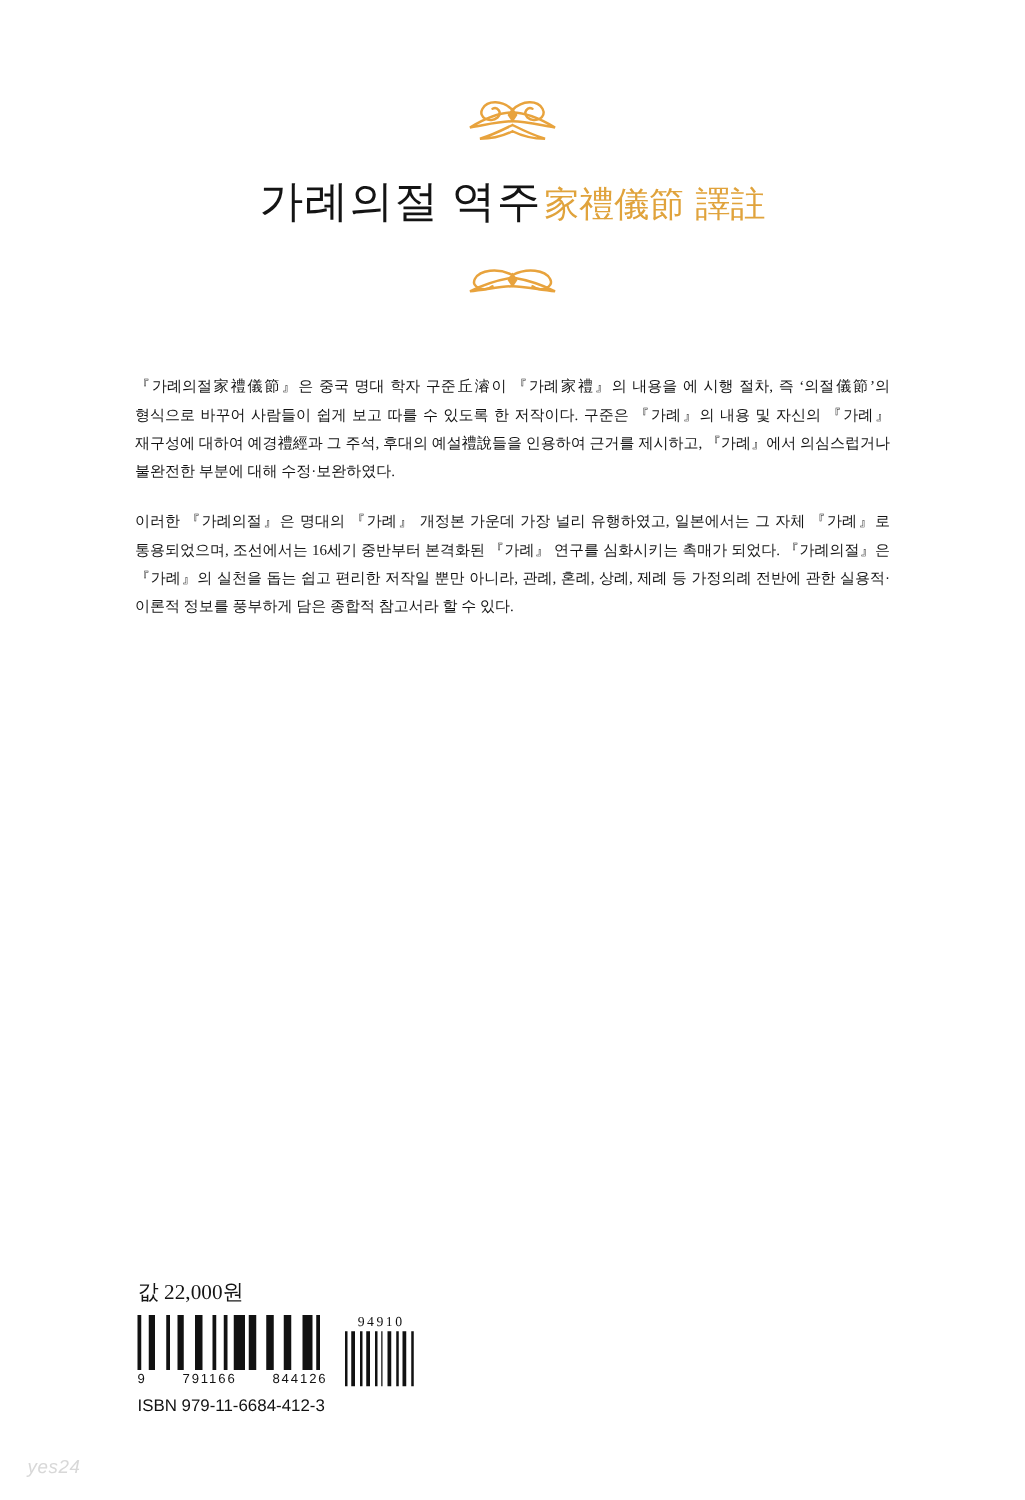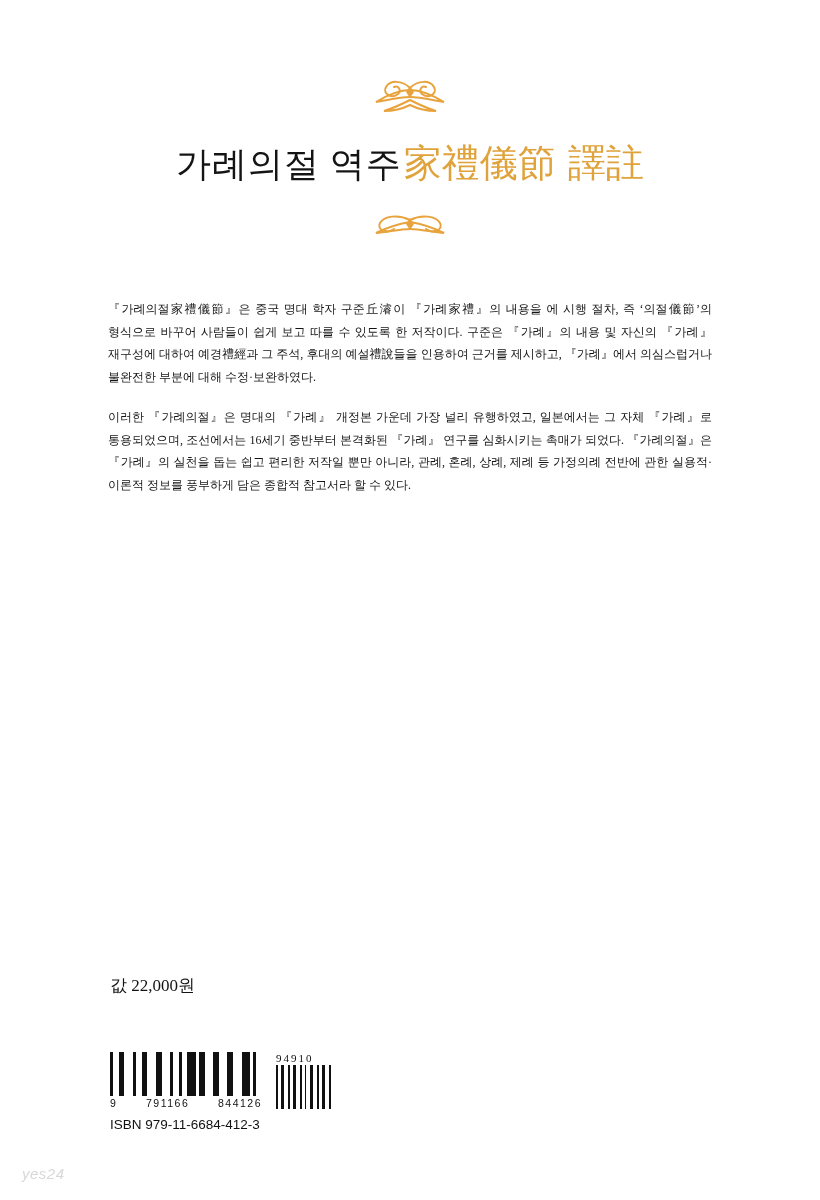--- a/index.html
+++ b/index.html
@@ -54,21 +54,21 @@
     white-space: nowrap;
   }
   .title-ko {
     font-size: 35px;
     letter-spacing: 1px;
     color: #141414;
     font-family: "Liberation Serif", "DejaVu Serif", serif;
     text-align: right;
   }
   .title-hanja {
-    font-size: 38px;
+    font-size: 28px;
     color: #e0a33c;
     letter-spacing: 0px;
     margin-left: 2px;
     font-family: "DejaVu Serif", "Liberation Serif", serif;
   }
 
   
   .body-block {
     position: absolute;
     top: 298px;
@@ -83,21 +83,21 @@
     color: #141414;
     margin: 0 0 0 0;
     word-break: keep-all;
   }
   .para + .para { margin-top: 18px; }
 
   
   .price {
     position: absolute;
     left: 110px;
-    top: 974px;
+    top: 1022px;
     font-size: 17px;
     color: #141414;
   }
 
   
   .barcode-area {
     position: absolute;
     left: 110px;
     top: 1052px;
   }
@@ -105,21 +105,21 @@
     display: flex;
     align-items: flex-end;
     gap: 14px;
   }
   .bc-box {
     position: relative;
   }
   .bc-addon-label {
     font-size: 11px;
     letter-spacing: 2px;
-    text-align: left;
+    text-align: center;
     color: #111;
     margin-bottom: 1px;
   }
   .bars {
     display: flex;
     align-items: flex-end;
     height: 44px;
   }
   .bars span { display: block; background: #111; height: 100%; }
   .bc-digits {

